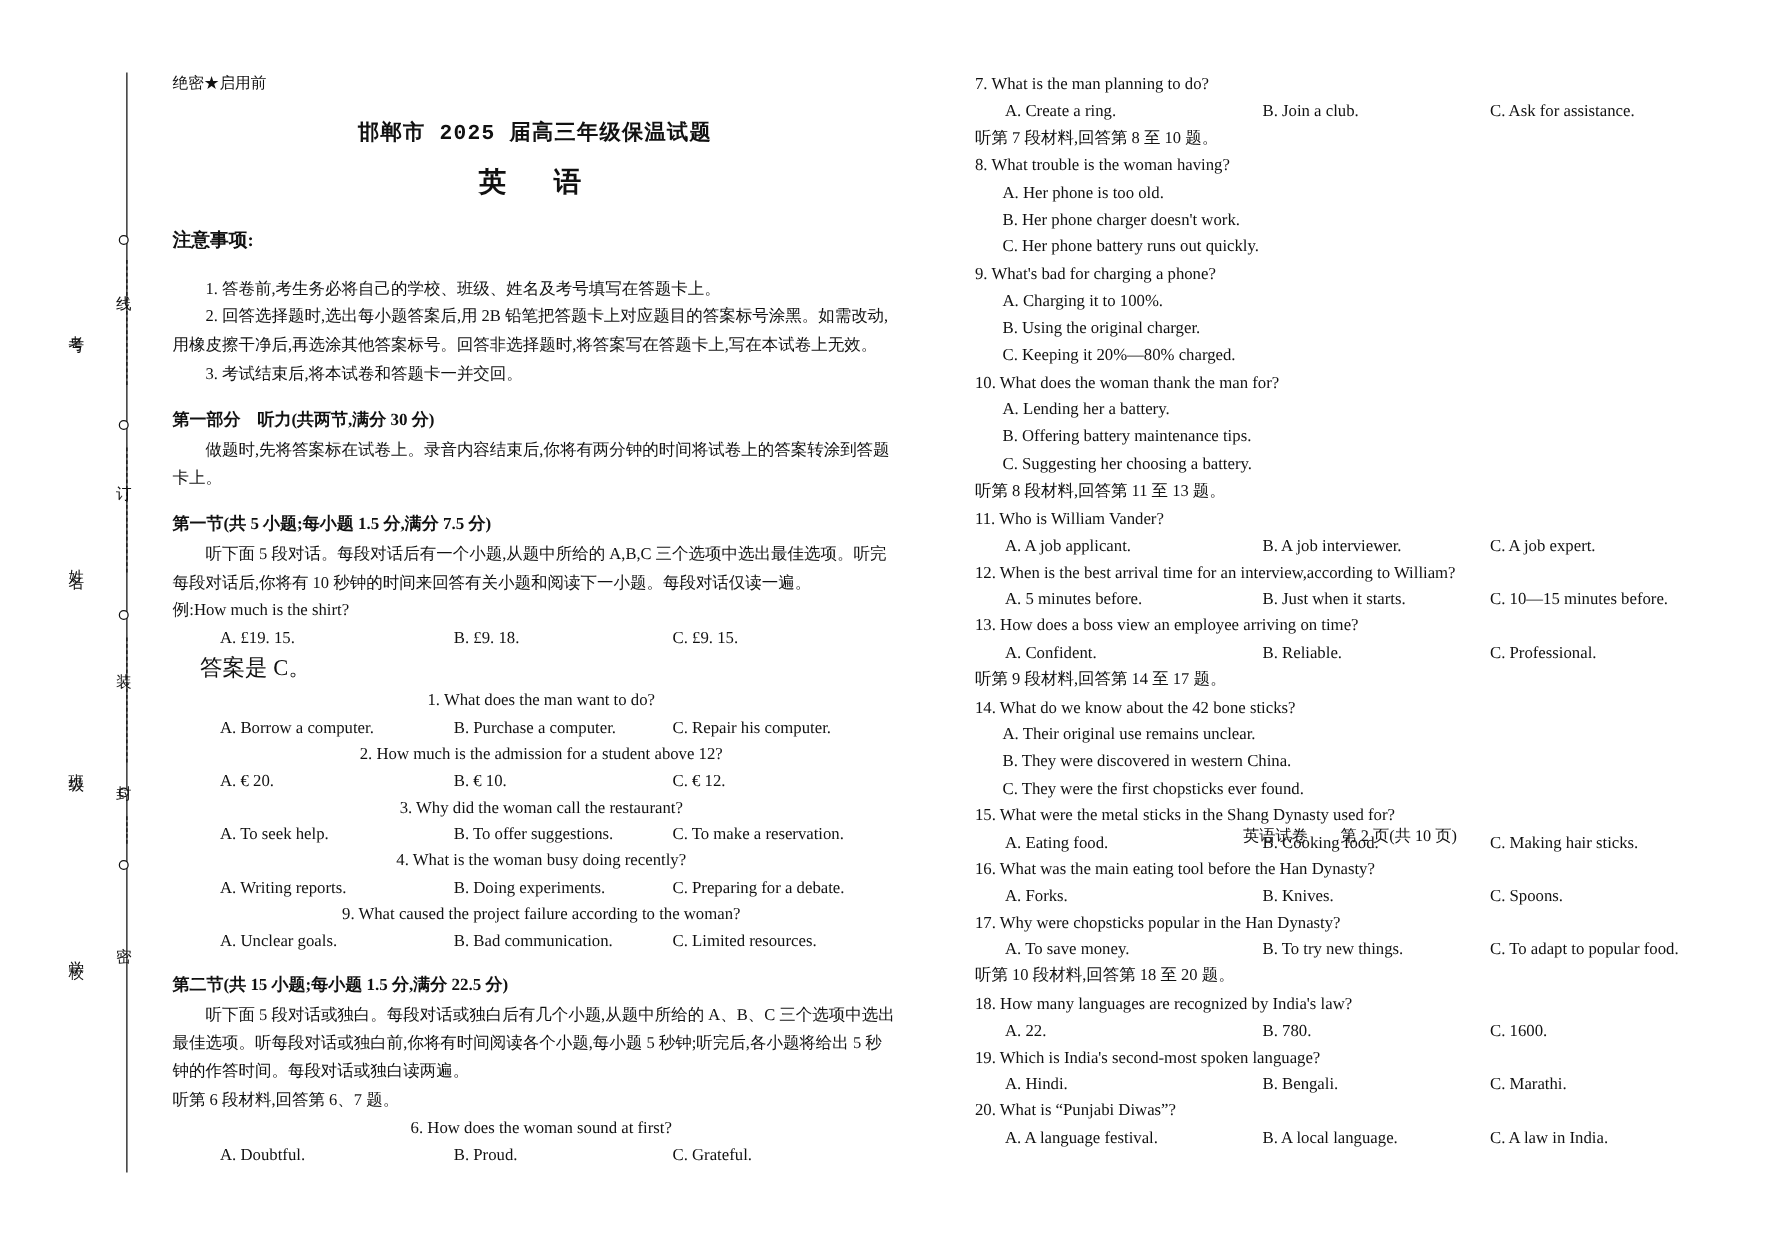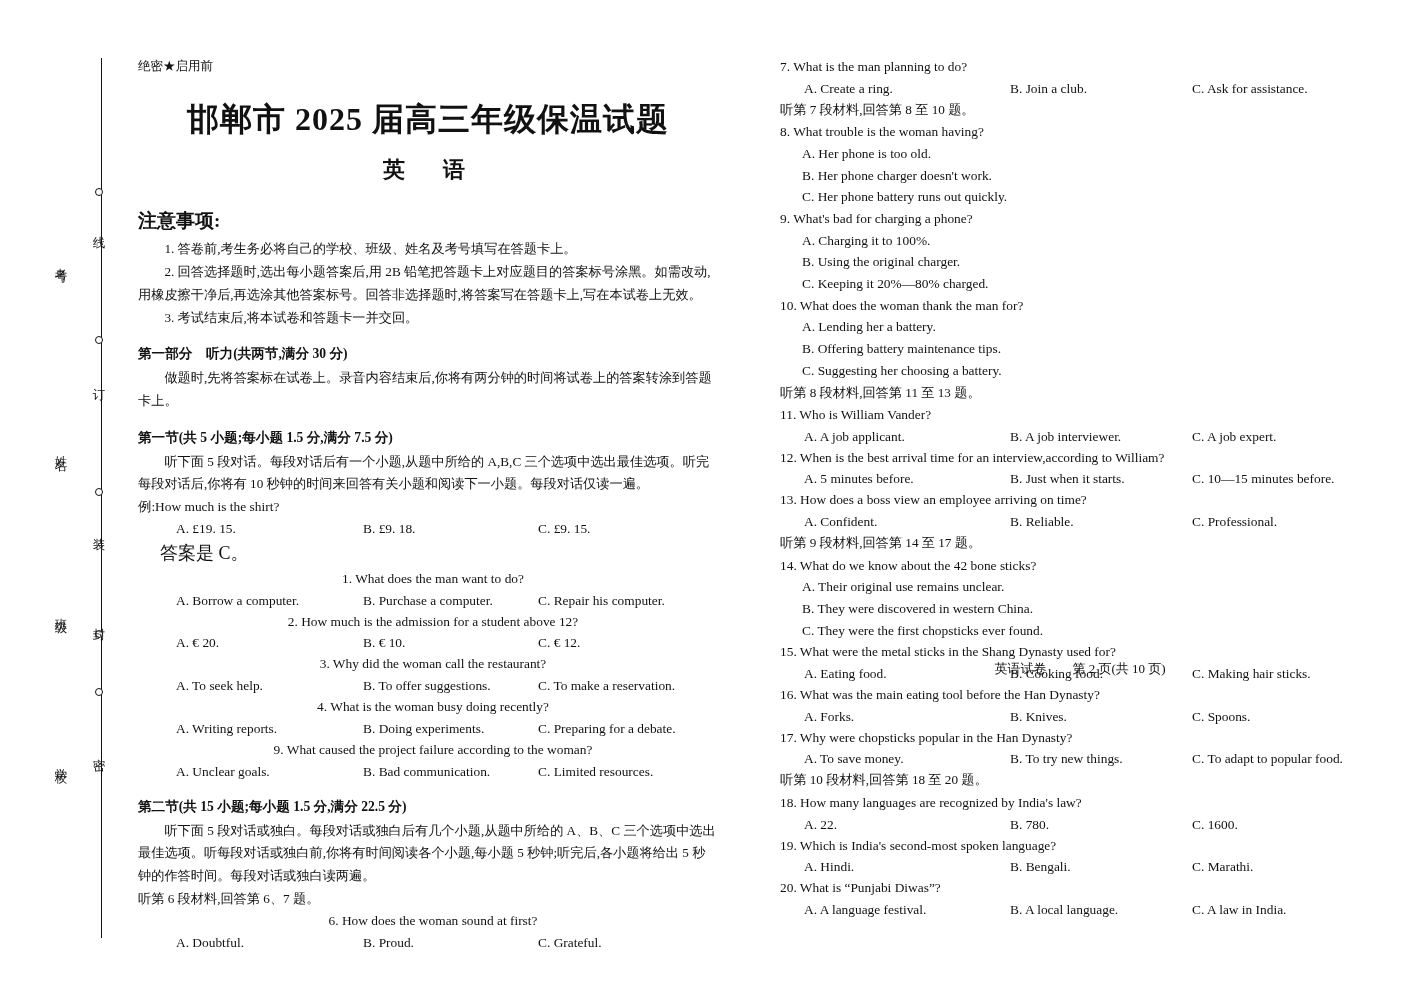--- a/index.html
+++ b/index.html
@@ -44,37 +44,37 @@
   }
   .col-left{left:138px;width:580px;}
   .col-right{left:780px;width:600px;}
 
   .secret{
     font-size:12.5px;
     margin-bottom:18px;
   }
   h1.title{
     text-align:center;
-    font-size:32px;
+    font-size:17px;
     font-weight:bold;
     margin:14px 0 6px 0;
     letter-spacing:1px;
-    font-family:Liberation Serif, serif;
+    font-family:Liberation Mono, monospace;
   }
   h2.subject{
     text-align:center;
     font-size:22px;
     font-weight:bold;
     margin:4px 0 18px 0;
     letter-spacing:8px;
   }
   .notice-head{
     font-weight:bold;
-    font-size:19px;
-    margin-bottom:2px;
+    font-size:15px;
+    margin-bottom:14px;
   }
   .notice-item{
     text-indent:2em;
     font-size:13.2px;
     line-height:1.72;
     margin:0;
   }
   .sec-head{
     font-weight:bold;
     font-size:13.6px;

